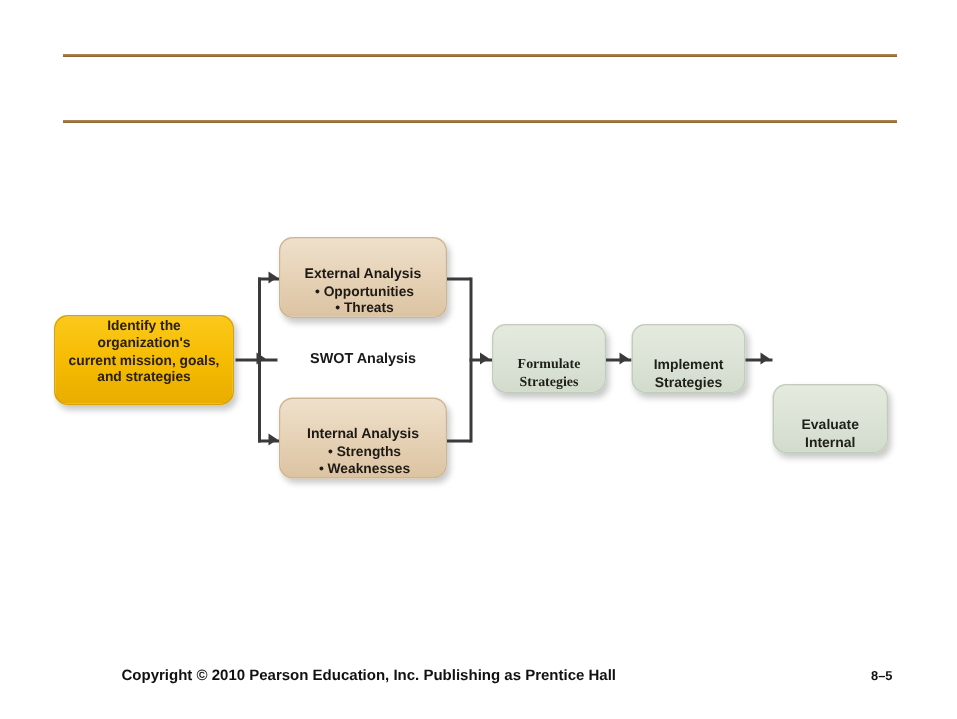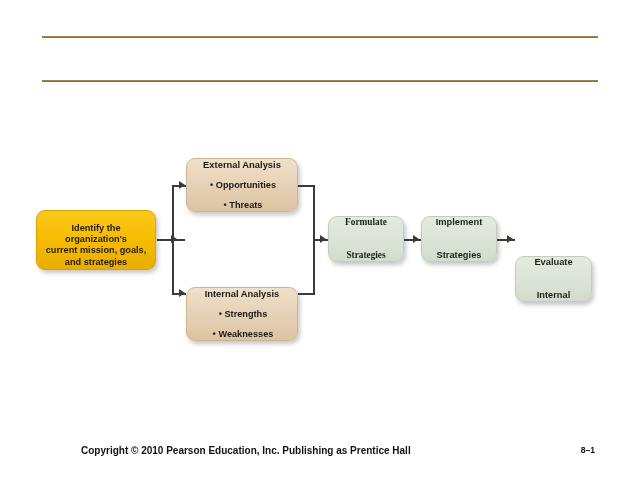--- a/index.html
+++ b/index.html
@@ -15,37 +15,37 @@
             background:linear-gradient(to bottom,#b08a55,#8a6334);}
   .title{position:absolute;left:42px;top:44px;width:560px;height:34px;
          display:flex;align-items:center;
          font-size:19.5px;font-weight:bold;color:#000000;letter-spacing:-0.1px;
          white-space:pre;}
 
   
   .diagram{position:absolute;left:0;top:100px;width:638px;height:300px;}
 
   .box{position:absolute;box-sizing:border-box;border-radius:9px;
-       display:flex;flex-direction:column;align-items:center;justify-content:space-between;
+       display:flex;flex-direction:column;align-items:center;justify-content:flex-end;
        text-align:center;line-height:1.22;color:#1a1a1a;
        box-shadow:2px 3px 4px rgba(0,0,0,0.22);}
 
   .box-yellow{
     left:36px;top:110px;width:120px;height:60px;
     background:linear-gradient(to bottom,#fbc91a 0%,#f5ba00 55%,#e8ad00 100%);
     border:1px solid #d9a400;
     font-size:9.2px;font-weight:bold;color:#2a2010;padding:12px 4px;
   }
   .box-tan{
     background:linear-gradient(to bottom,#efe0cb 0%,#e4cfb2 60%,#dcc4a2 100%);
     border:1px solid #cfb692;
     font-size:9.4px;color:#1d1a16;
   }
   .tan-ext{left:186px;top:58px;width:112px;height:54px;}
-  .tan-int{left:186px;top:165px;width:112px;height:54px;margin-top:22px;}
+  .tan-int{left:186px;top:165px;width:112px;height:54px;}
   .box-title{font-weight:bold;font-size:9.4px;margin-bottom:1px;}
   .bul{font-weight:bold;font-size:9.2px;display:block;text-align:left;
        padding-left:2px;white-space:pre;}
 
   .box-green{
     background:linear-gradient(to bottom,#e4eade 0%,#dae2d5 60%,#d2dbcc 100%);
     border:1px solid #c2ccbb;
     font-size:9.3px;font-weight:bold;color:#1d2018;
   }
   .grn-1{left:328px;top:116px;width:76px;height:46px;font-family:Liberation Serif, serif;}
@@ -96,20 +96,21 @@
     <div class="arrow" style="left:179px;top:81px;"></div>
     <div class="ln lnh" style="left:172px;top:193px;width:14px;"></div>
     <div class="arrow" style="left:179px;top:189px;"></div>
 
     <div class="box box-tan tan-ext">
       <span class="box-title">External Analysis</span>
       <span class="bul">• Opportunities</span>
       <span class="bul">• Threats</span>
     </div>
 
+    <div class="swot">SWOT Analysis</div>
 
     <div class="box box-tan tan-int">
       <span class="box-title">Internal Analysis</span>
       <span class="bul">• Strengths</span>
       <span class="bul">• Weaknesses</span>
     </div>
 
     <div class="ln lnh" style="left:298px;top:85px;width:16px;"></div>
     <div class="ln lnh" style="left:298px;top:193px;width:16px;"></div>
     <div class="ln lnv" style="left:313px;top:85px;height:110px;"></div>
@@ -134,16 +135,16 @@
 
     <div class="box box-green grn-3">
       <span>Evaluate</span>
       <span>Internal</span>
     </div>
 
   </div>
 
   <div class="footer">
     <span class="copy">Copyright © 2010 Pearson Education, Inc. Publishing as Prentice Hall</span>
-    <span class="pageno">8–1</span>
+    <span class="pageno">8–5</span>
   </div>
 
 </div>
 
 </body></html>

